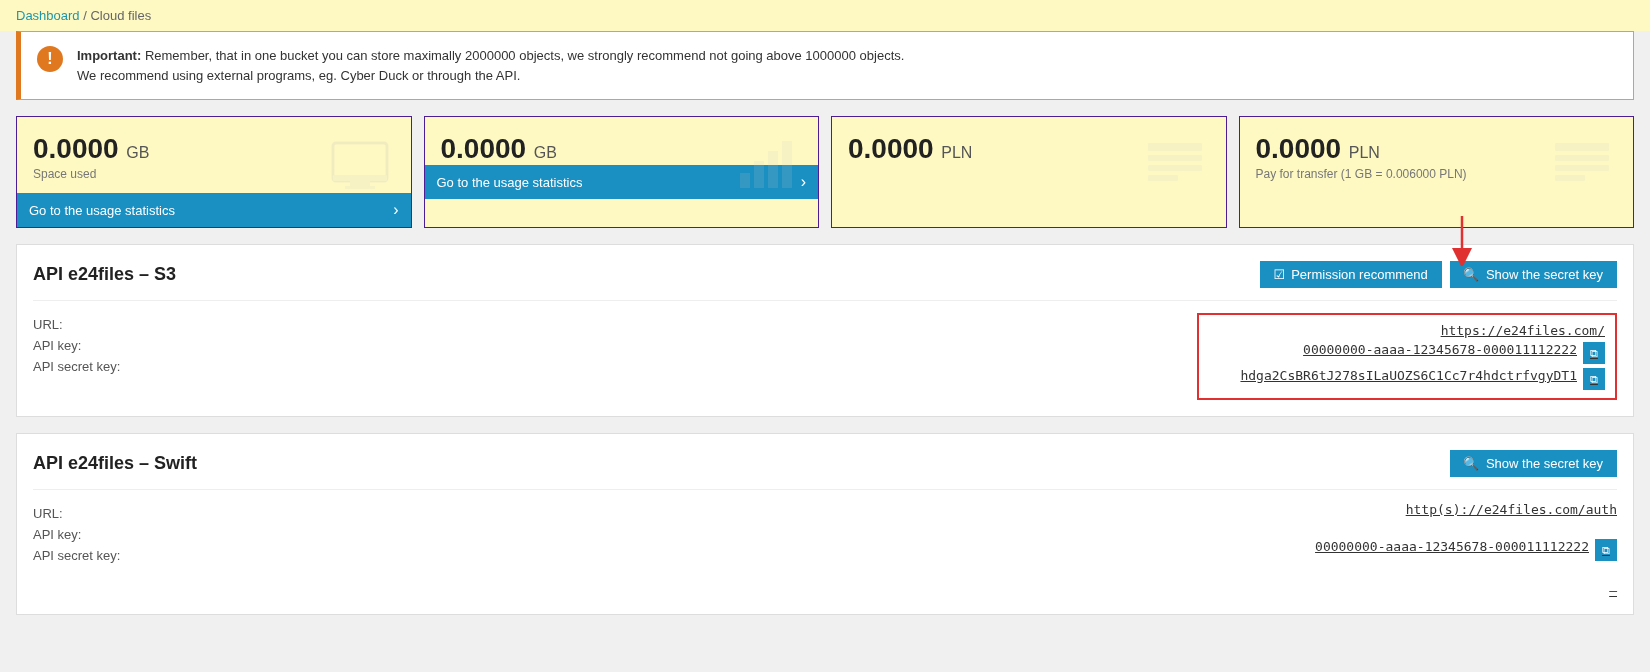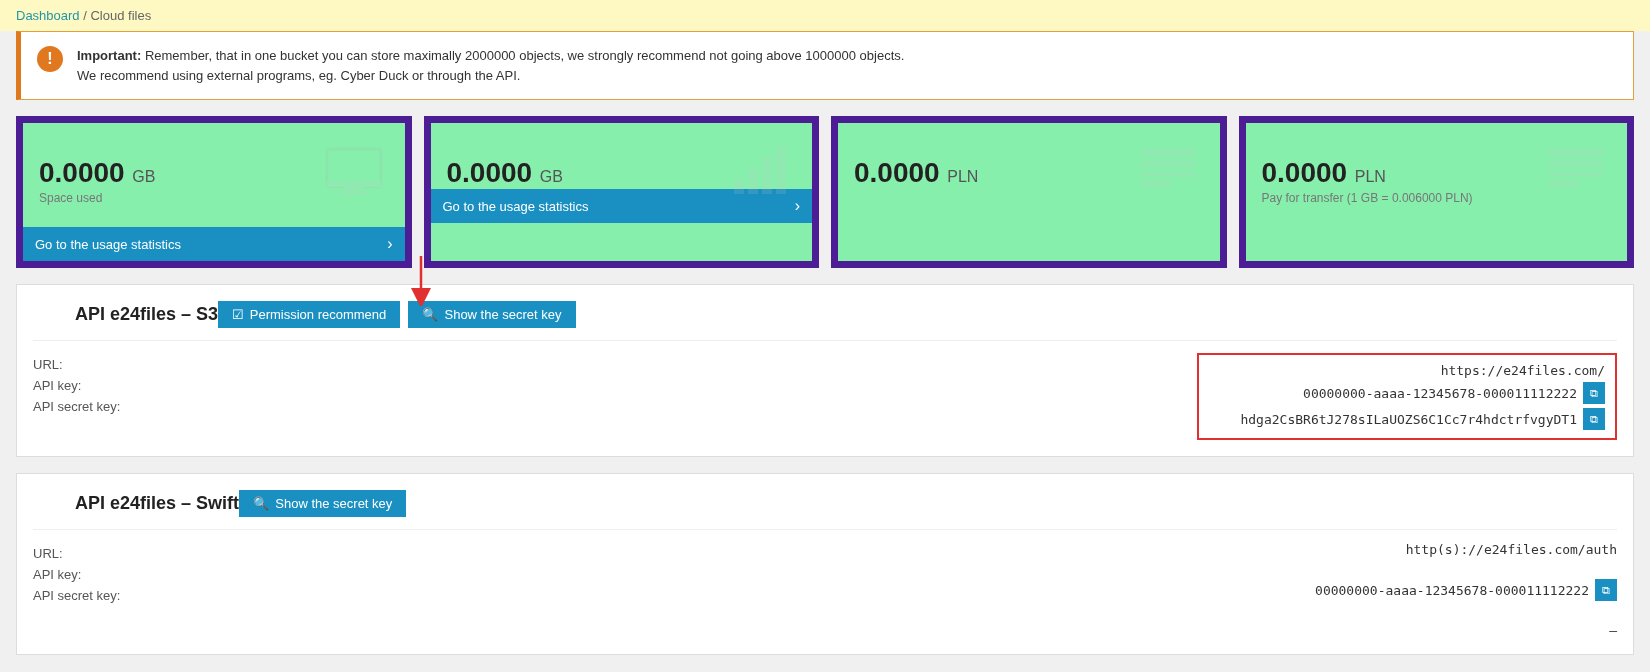--- a/index.html
+++ b/index.html
@@ -56,43 +56,43 @@
     .alert-text strong {
       font-weight: bold;
     }
     
     .stats-row {
       display: flex;
       gap: 12px;
       margin-bottom: 16px;
     }
     .stat-card {
-      background: #86efac;
+      background: #fef9c3;
       flex: 1;
-      padding: 34px 16px 0 16px;
-      border: 7px solid #4c1d95;
+      padding: 16px 16px 0 16px;
+      border: 1px solid #4c1d95;
       position: relative;
       overflow: hidden;
     }
     .stat-number {
       font-size: 28px;
       font-weight: bold;
       color: #222;
     }
     .stat-unit {
       font-size: 16px;
       font-weight: normal;
       color: #555;
       margin-left: 4px;
     }
     .stat-label {
       font-size: 12px;
       color: #777;
       margin-top: 2px;
-      margin-bottom: 22px;
+      margin-bottom: 12px;
     }
     .stat-icon {
       position: absolute;
       right: 16px;
       top: 16px;
       opacity: 0.15;
       font-size: 60px;
       color: #888;
     }
     .stat-btn {
@@ -115,22 +115,22 @@
     
     .api-section {
       background: #fff;
       border: 1px solid #ddd;
       padding: 16px;
       margin-bottom: 16px;
     }
     .api-header {
       display: flex;
       align-items: center;
+      justify-content: space-between;
       margin-bottom: 12px;
-      margin-left: 42px;
     }
     .api-title {
       font-size: 18px;
       font-weight: bold;
       color: #222;
     }
     .api-header-buttons {
       display: flex;
       gap: 8px;
       align-items: center;
@@ -173,25 +173,26 @@
     .api-values-box {
       border: 2px solid #e03030;
       padding: 8px 10px;
       display: flex;
       flex-direction: column;
       gap: 4px;
       align-items: flex-end;
     }
     .api-values-row {
       display: flex;
-      align-items: center;
+      align-items: flex-start;
       gap: 6px;
       font-size: 13px;
       font-family: monospace;
       color: #333;
+      text-decoration: underline;
     }
   </style>
 </head>
 <body>
 
 <div class="breadcrumb">
   <a href="#">Dashboard</a>
   <span> / </span>
   <span>Cloud files</span>
 </div>

